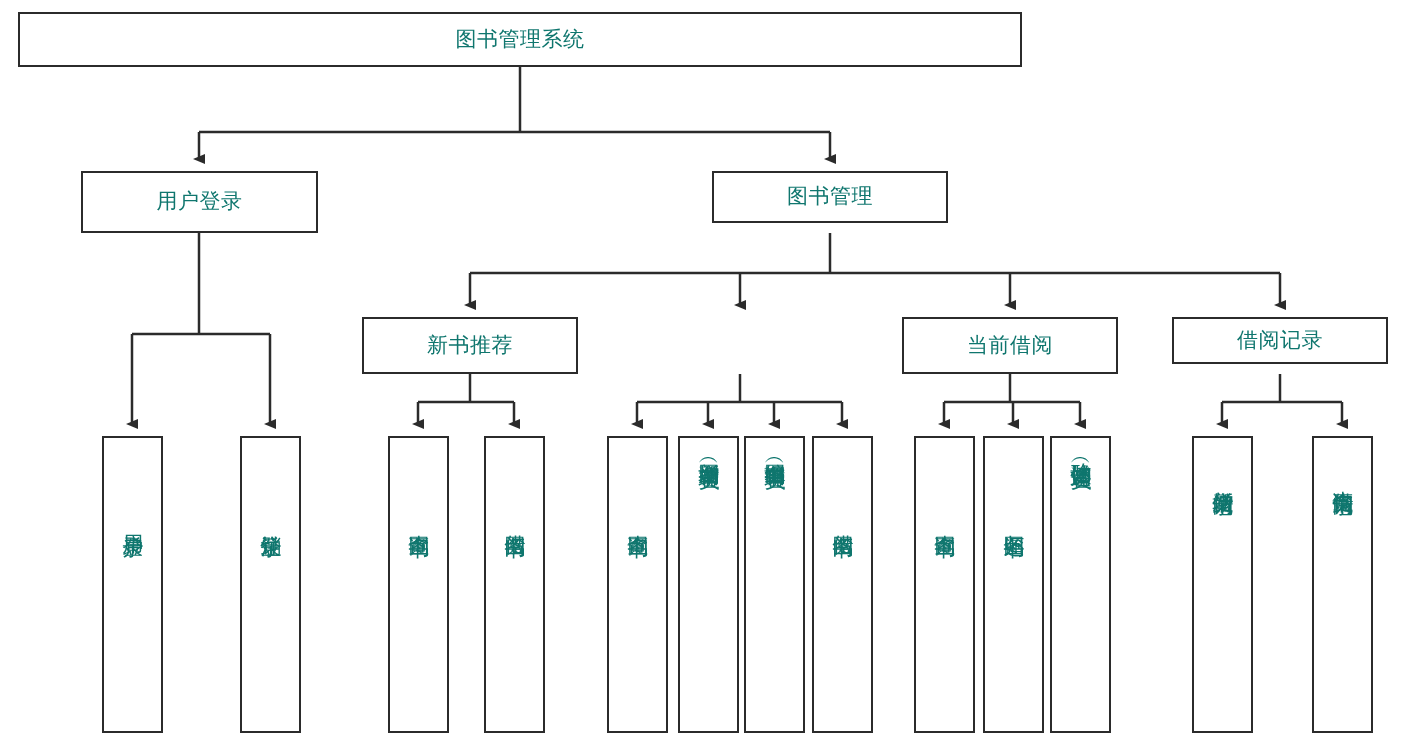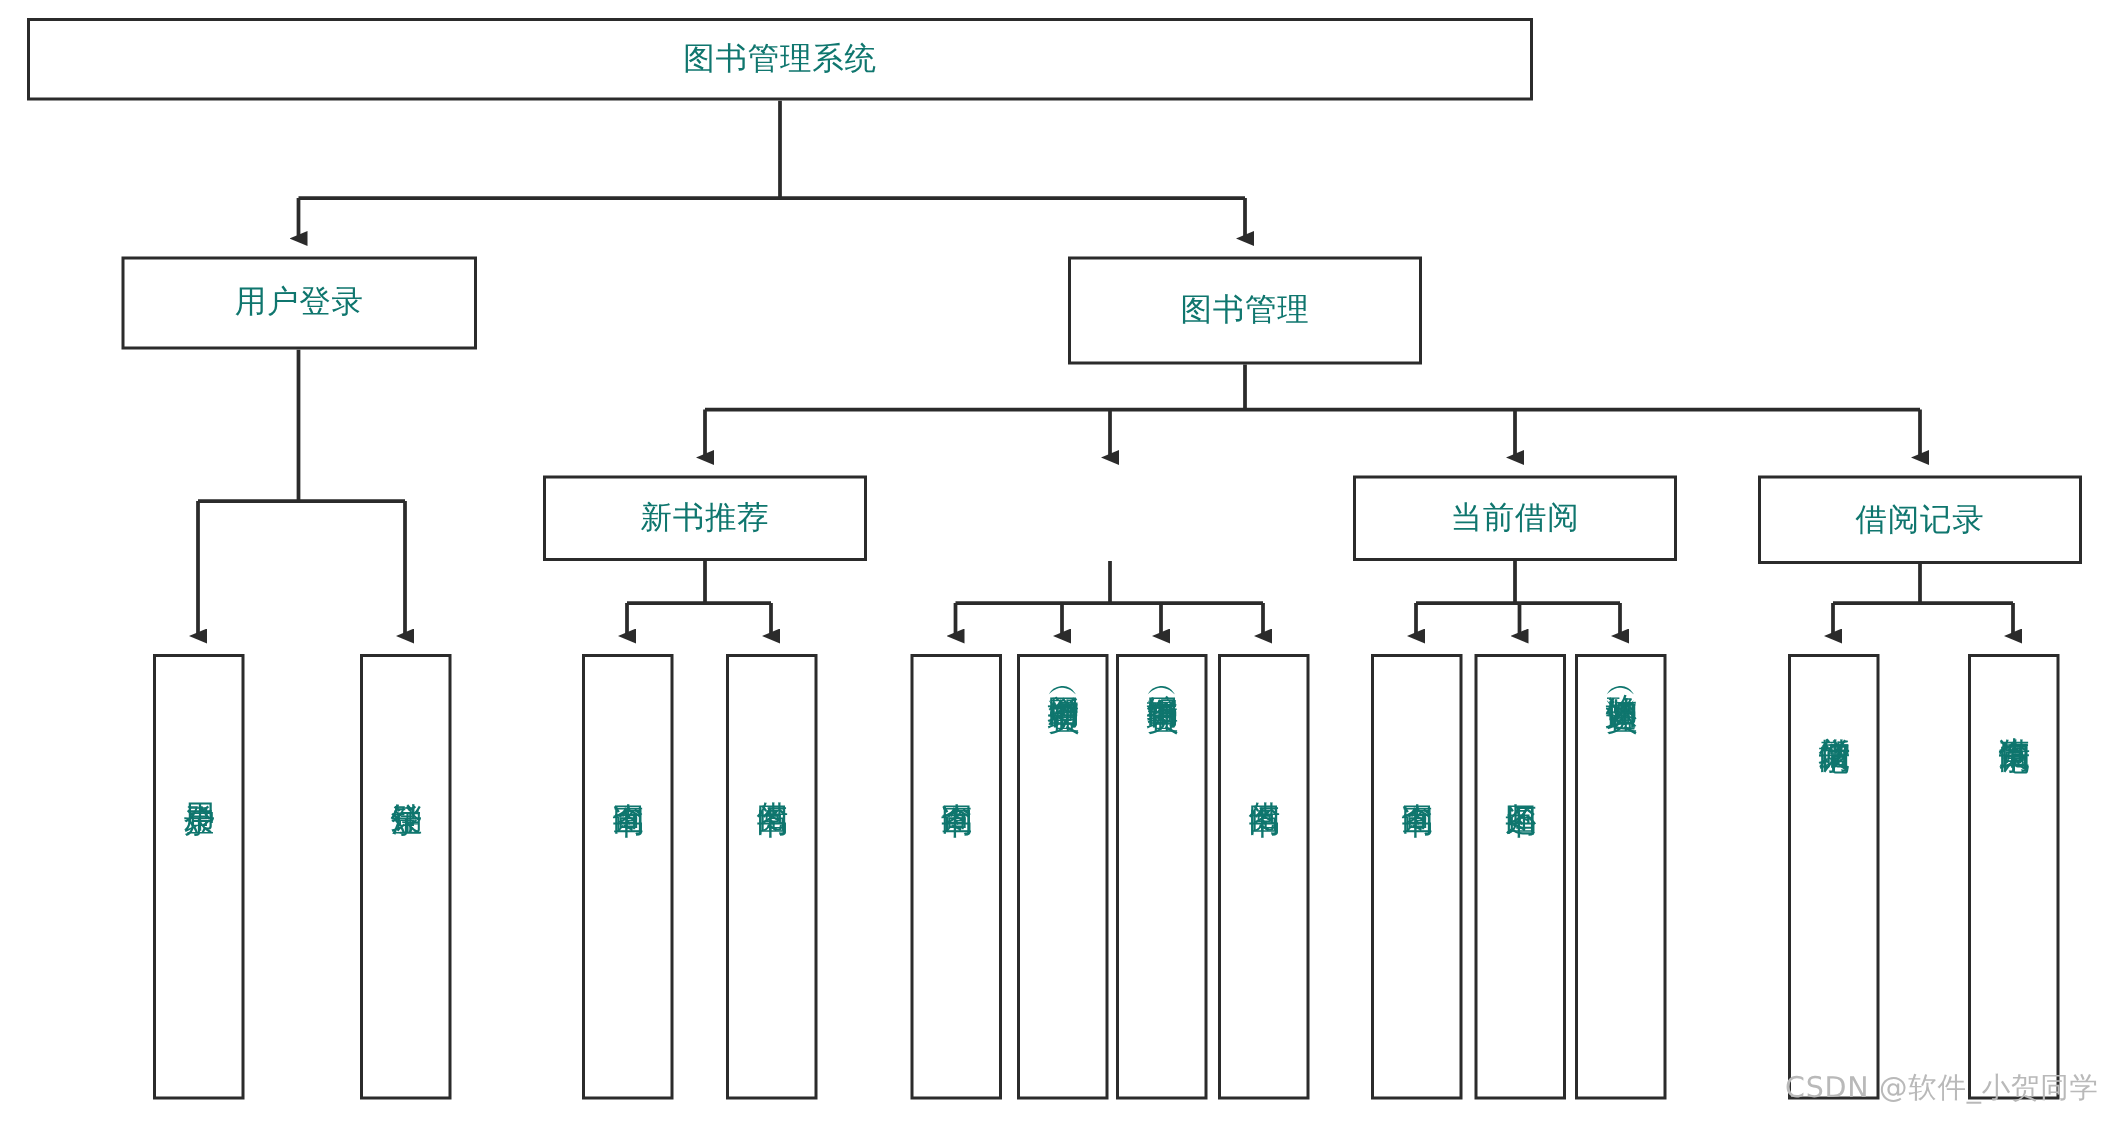--- a/index.html
+++ b/index.html
@@ -128,31 +128,31 @@
     </g>
   </svg>
 
   <div class="node horiz" style="left:18px; top:12px; width:1004px; height:55px;">
     <span class="label">图书管理系统</span>
   </div>
 
   <div class="node horiz" style="left:81px; top:171px; width:237px; height:62px;">
     <span class="label">用户登录</span>
   </div>
-  <div class="node horiz" style="left:712px; top:171px; width:236px; height:72px;">
+  <div class="node horiz" style="left:712px; top:171px; width:236px; height:52px;">
     <span class="label">图书管理</span>
   </div>
 
   <div class="node horiz" style="left:362px; top:317px; width:216px; height:57px;">
     <span class="label">新书推荐</span>
   </div>
   <div class="node horiz" style="left:902px; top:317px; width:216px; height:57px;">
     <span class="label">当前借阅</span>
   </div>
-  <div class="node horiz" style="left:1172px; top:317px; width:216px; height:59px;">
+  <div class="node horiz" style="left:1172px; top:317px; width:216px; height:47px;">
     <span class="label">借阅记录</span>
   </div>
 
   <div class="node vert mid" style="left:102px; top:436px; width:61px; height:297px;">
     <span class="label">用户登录</span>
   </div>
   <div class="node vert mid" style="left:240px; top:436px; width:61px; height:297px;">
     <span class="label">注销登录</span>
   </div>
 
@@ -186,15 +186,14 @@
     <span class="label">确认归还（管理员）</span>
   </div>
 
   <div class="node vert mid3" style="left:1192px; top:436px; width:61px; height:297px;">
     <span class="label">新增借阅记录</span>
   </div>
   <div class="node vert mid3" style="left:1312px; top:436px; width:61px; height:297px;">
     <span class="label">查询借阅记录</span>
   </div>
 
-  <div id="watermark">CSDN @软件_小贺同学</div>
 
 </div>
 
 </body></html>

